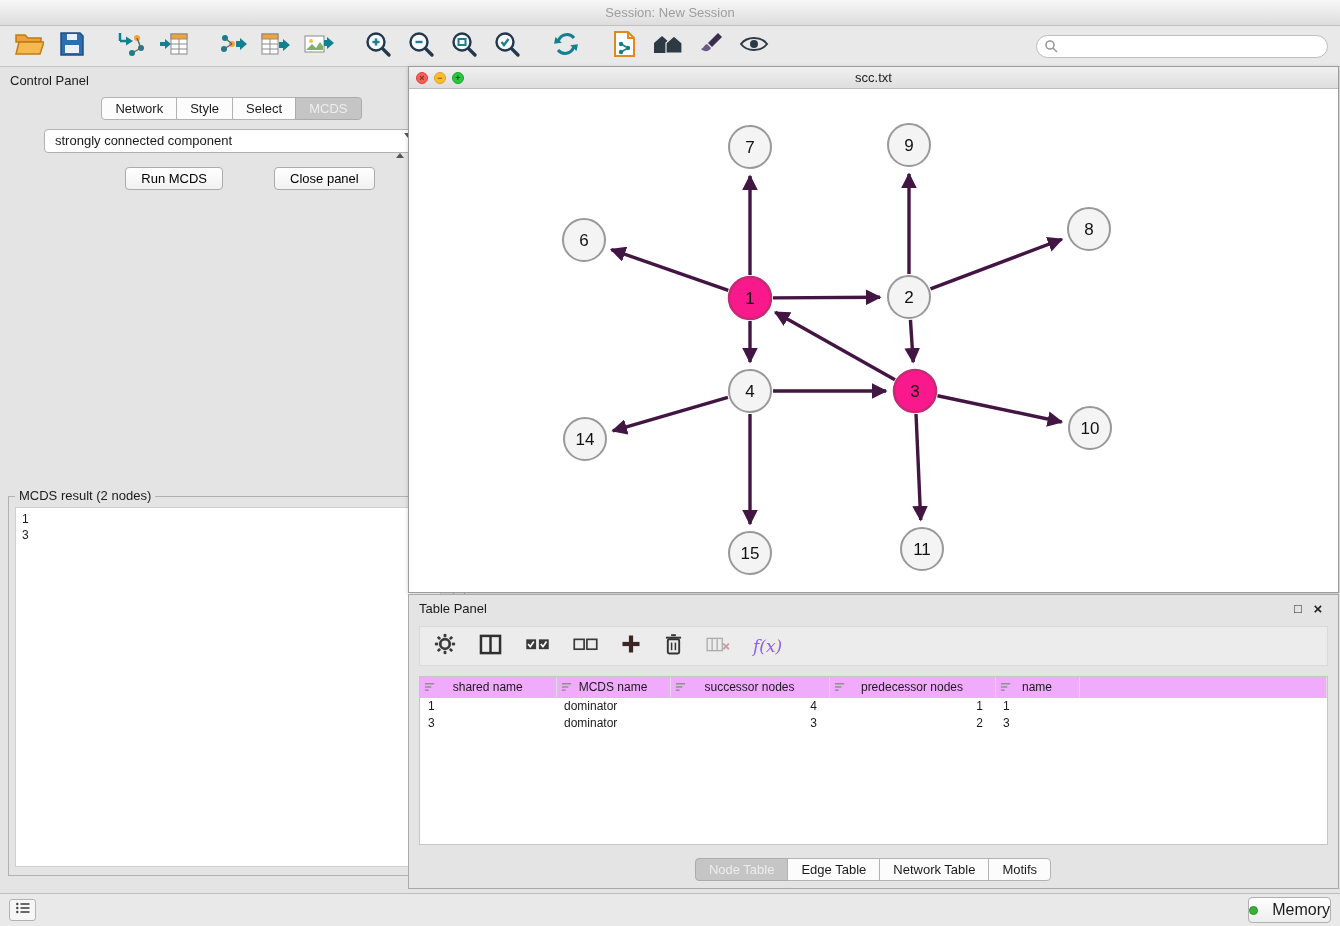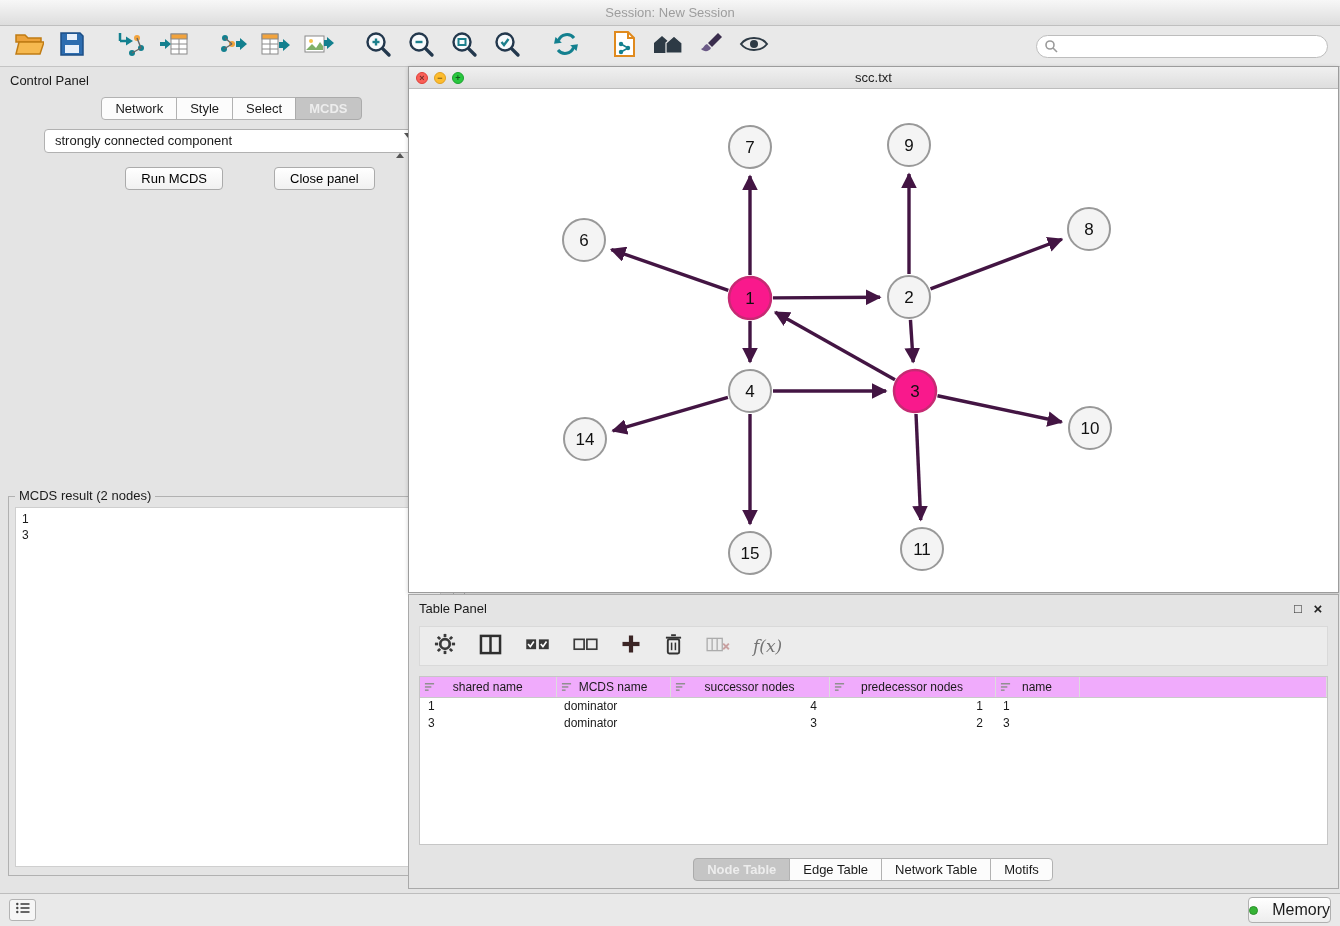--- a/index.html
+++ b/index.html
@@ -23,21 +23,21 @@
 
   
   .panel-header{height:27px;display:flex;align-items:center;padding:0 10px;font-size:13px;}
   .panel-header .ph-title{flex:1;}
   .ph-btn{width:20px;text-align:center;font-size:13px;color:#222;}
   .ph-btn.close{font-weight:bold;font-size:15px;}
 
   .tab{background:#fcfcfc;border:1px solid #b2b2b2;padding:3px 13px;font-size:13px;margin-left:-1px;white-space:nowrap;}
   .tab:first-child{border-radius:4px 0 0 4px;}
   .tab:last-child{border-radius:0 4px 4px 0;}
-  .tab.active{background:#c5c5c5;color:#ededed;border-color:#ababab;font-weight:bold;}
+  .tab.active{background:#c5c5c5;color:#ededed;border-color:#ababab;}
 
   
   .control-panel{position:absolute;left:0;top:67px;width:465px;height:814px;background:#e4e4e4;border-right:1px solid #a9a9a9;}
   .cp-tabs{display:flex;justify-content:center;margin-top:3px;}
   .cp-opt-label{text-align:center;margin-top:26px;font-size:13px;}
   .cp-select{position:relative;margin:9px 44px 0;height:24px;background:#fff;border:1px solid #b1b1b1;
     border-radius:4px;font-size:13px;line-height:22px;padding:0 22px 0 10px;}
   .stepper{position:absolute;right:7px;top:5px;}
   .stepper .up{width:0;height:0;border-left:4.5px solid transparent;border-right:4.5px solid transparent;border-bottom:5.5px solid #555;margin-bottom:2.5px;}
   .stepper .down{width:0;height:0;border-left:4.5px solid transparent;border-right:4.5px solid transparent;border-top:5.5px solid #555;}
@@ -59,21 +59,21 @@
   .light.red{background:#f95f57;border:1px solid #df3f38;}
   .light.yellow{background:#fdbc2e;border:1px solid #dfa023;}
   .light.green{background:#29c73f;border:1px solid #1da32f;}
   #graph-svg{display:block;}
 
   
   .table-panel{position:absolute;left:408px;top:594px;width:931px;height:295px;background:#e4e4e4;border:1px solid #a9a9a9;}
   .tp-toolbar{position:absolute;left:10px;right:10px;top:31px;height:40px;background:#ececec;border:1px solid #d9d9d9;
     display:flex;align-items:center;padding:0 14px;gap:23px;}
   .tp-icon{display:flex;align-items:center;justify-content:center;}
-  .fx-label{font-family:"DejaVu Serif",serif;font-style:italic;font-size:17px;color:#737373;}
+  .fx-label{font-family:"DejaVu Serif",serif;font-style:italic;font-size:17px;color:#8b5cf6;}
   .tp-table{position:absolute;left:10px;right:10px;top:81px;height:169px;background:#fff;border:1px solid #c6c6c6;overflow:hidden;}
   table{border-collapse:collapse;width:100%;table-layout:fixed;font-size:12px;}
   th{background:#f0abfc;border-right:1px solid #dcdcdc;border-bottom:1px solid #c9c9c9;font-weight:normal;
     height:20px;padding:0 4px;position:relative;text-align:center;font-size:12px;}
   th .col-icon{position:absolute;left:4px;top:4px;}
   td{height:17px;padding:0 8px;font-size:12px;}
   td.num{text-align:right;padding-right:12px;}
   .tp-tabs{position:absolute;left:0;right:0;bottom:7px;display:flex;justify-content:center;}
 
   

